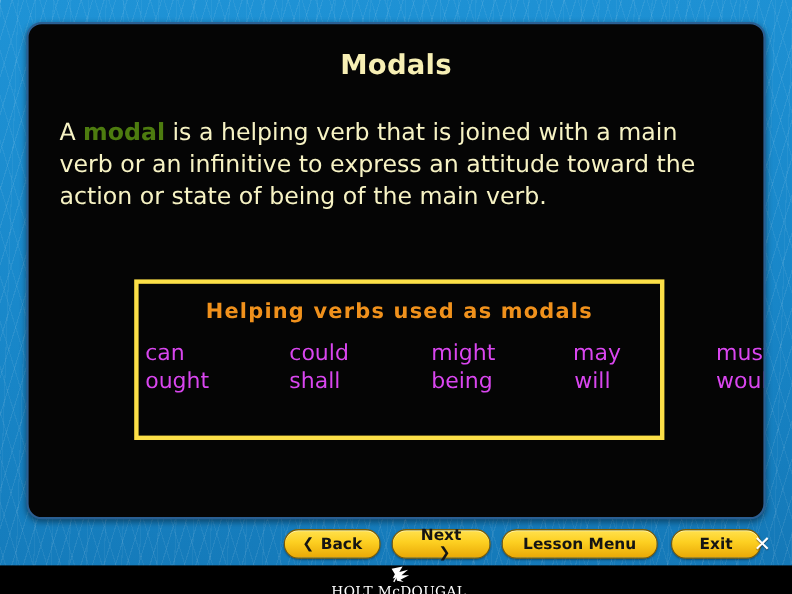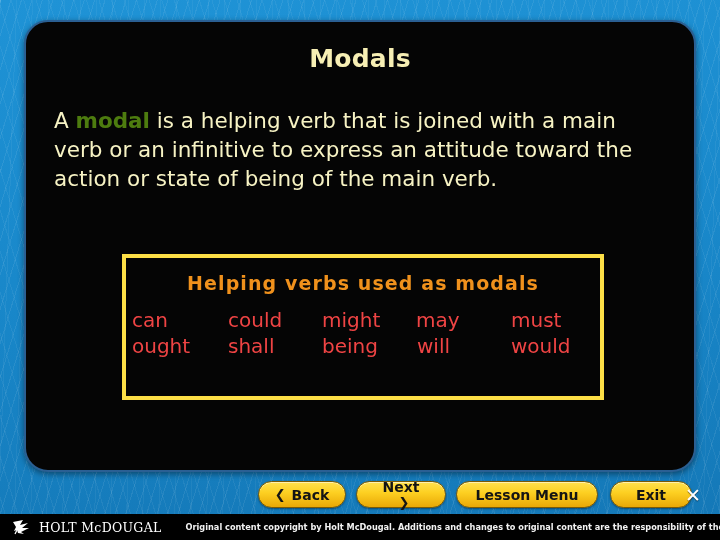--- a/index.html
+++ b/index.html
@@ -48,21 +48,21 @@
   }
 
   
   #panel {
     position: absolute;
     left: 24px;
     top: 20px;
     width: 672px;
     height: 452px;
     background: #050505;
-    border-radius: 24px;
+    border-radius: 14px;
     border: 2px solid #2a5f93;
     box-sizing: border-box;
     box-shadow: 0 2px 6px rgba(0,0,0,0.45);
     overflow: hidden;
   }
 
   #slide-title {
     position: absolute;
     left: 0;
     right: 0;
@@ -107,23 +107,24 @@
     font-size: 19px;
     font-weight: bold;
     letter-spacing: 1.1px;
     margin-top: 14px;
     font-family: "DejaVu Sans", sans-serif;
   }
   .word-row {
     display: flex;
     margin-top: 14px;
     padding-left: 6px;
-    color: #ef4444;
+    color: #d946ef;
     font-size: 20px;
     font-family: "DejaVu Sans", sans-serif;
+    gap: 35px;
   }
   .word-row.r2 { margin-top: 2px; }
   .word-cell {
     flex: 0 0 auto;
   }
   .word-row .c0 { width: 96px; }
   .word-row .c1 { width: 94px; }
   .word-row .c2 { width: 95px; }
   .word-row .c3 { width: 94px; }
   .word-row .c4 { width: 90px; }
@@ -179,20 +180,21 @@
   
   #footer {
     position: absolute;
     left: 0;
     right: 0;
     bottom: 0;
     height: 26px;
     background: #000000;
     display: flex;
     align-items: center;
+    flex-direction: column;
   }
   #logo-mark {
     margin-left: 12px;
     width: 22px;
     height: 16px;
     flex: 0 0 auto;
   }
   #logo-text {
     margin-left: 5px;
     color: #ffffff;

